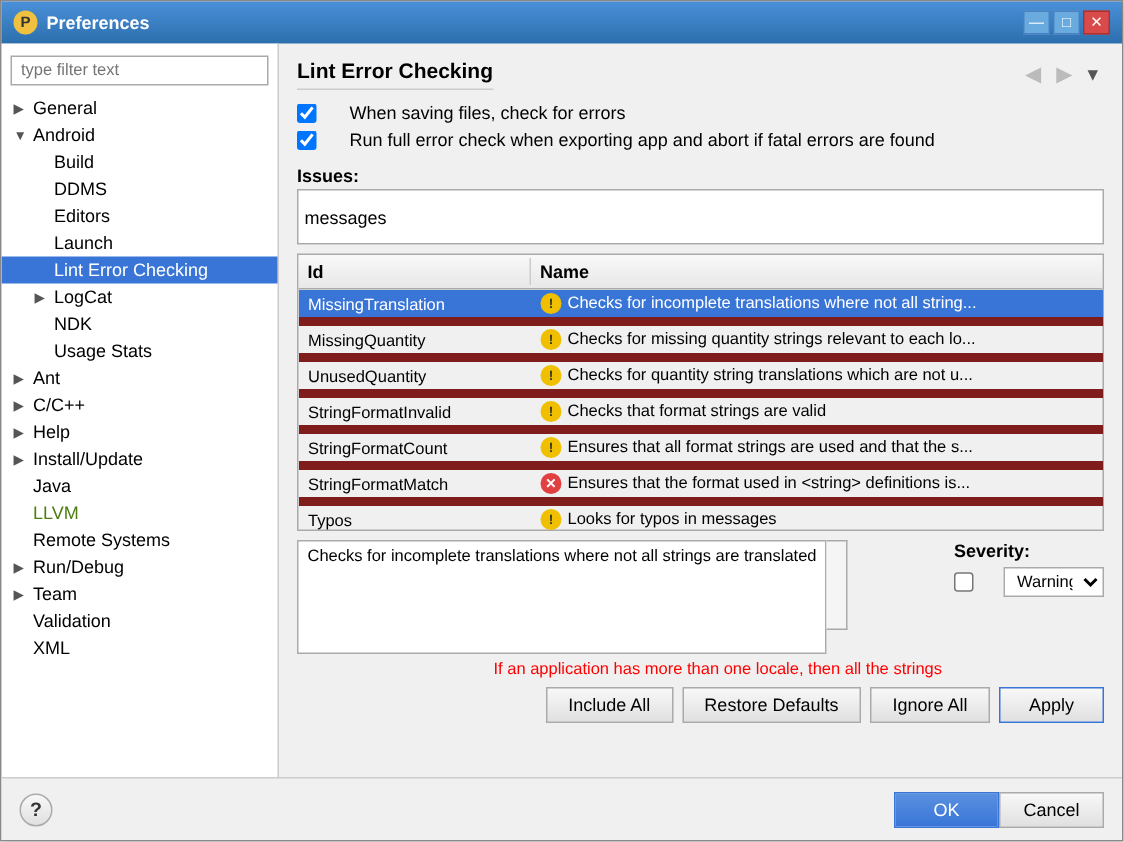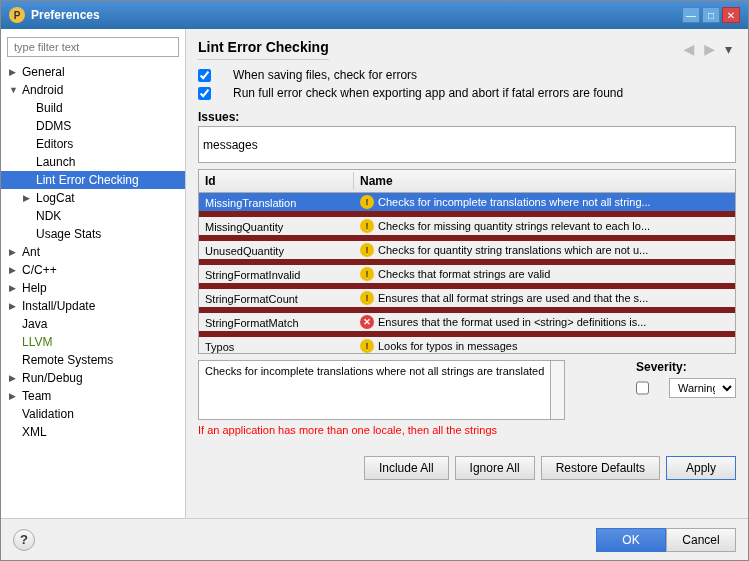--- a/index.html
+++ b/index.html
@@ -220,35 +220,36 @@
       min-height: 90px;
     }
     .desc-text-col {
       flex: 1;
       position: relative;
     }
     .desc-text {
       border: 1px solid #aaa;
       padding: 4px 6px;
       font-size: 11px;
-      height: 60px;
+      height: 76px;
       overflow: hidden;
       background: white;
     }
     .desc-scrollbar {
       width: 14px;
       border: 1px solid #aaa;
       border-left: none;
       background: #f5f5f5;
       height: 60px;
     }
     .red-text {
       color: red;
       font-size: 11px;
       margin-top: 4px;
+      text-align: right;
     }
     .severity-col {
       width: 100px;
       display: flex;
       flex-direction: column;
       gap: 4px;
     }
     .severity-label {
       font-size: 12px;
       font-weight: bold;
@@ -538,22 +539,22 @@
               <option>Error</option>
               <option>Info</option>
               <option>Ignore</option>
             </select>
           </div>
         </div>
       </div>
 
       <div class="bottom-buttons">
         <button class="btn">Include All</button>
+        <button class="btn">Restore Defaults</button>
         <button class="btn">Ignore All</button>
-        <button class="btn">Restore Defaults</button>
         <button class="btn apply-btn">Apply</button>
       </div>
     </div>
   </div>
 
   <div class="footer">
     <button class="help-btn">?</button>
     <div class="footer-right">
       <button class="btn primary">OK</button>
       <button class="btn">Cancel</button>

